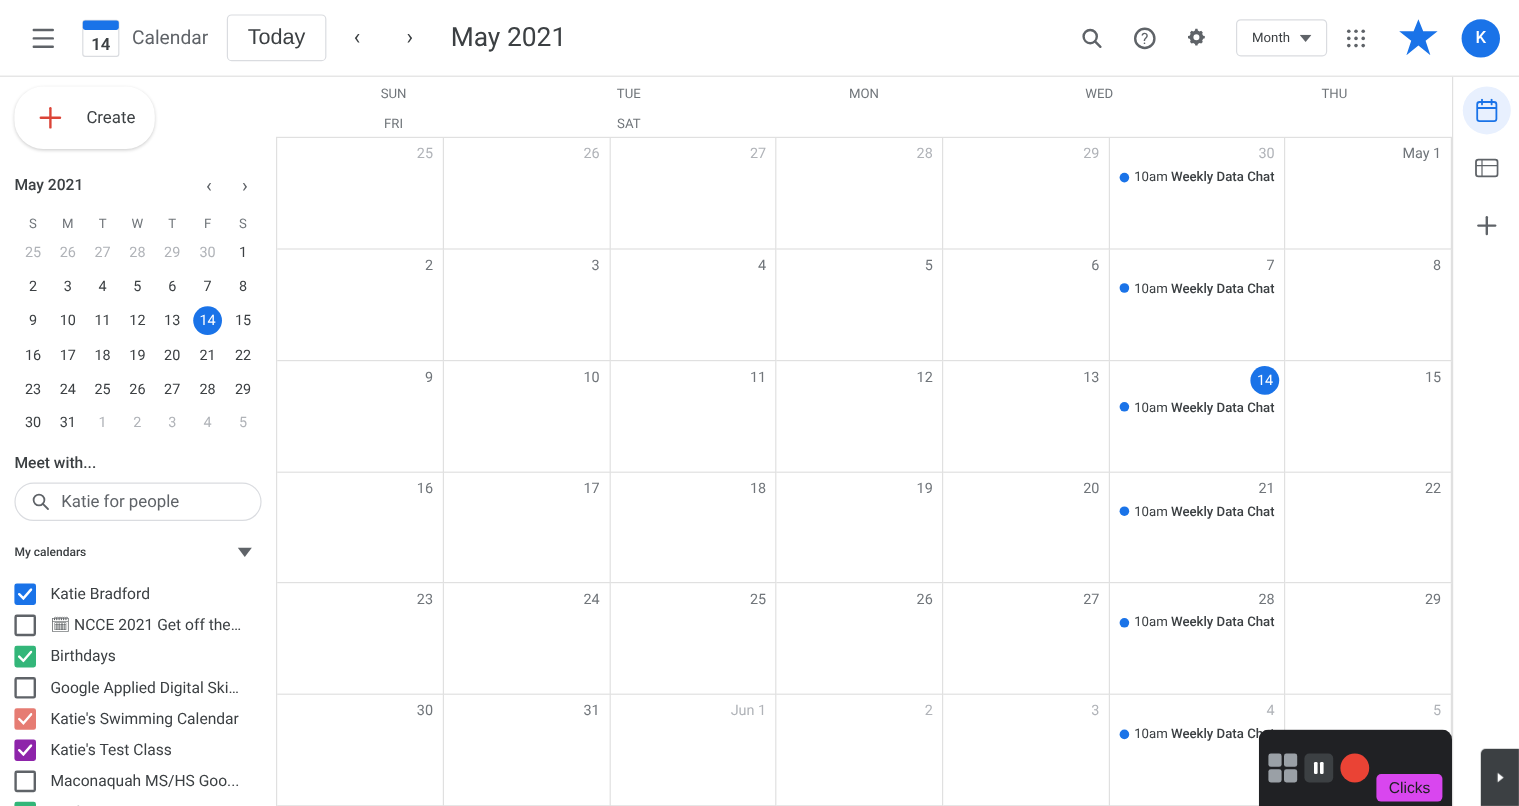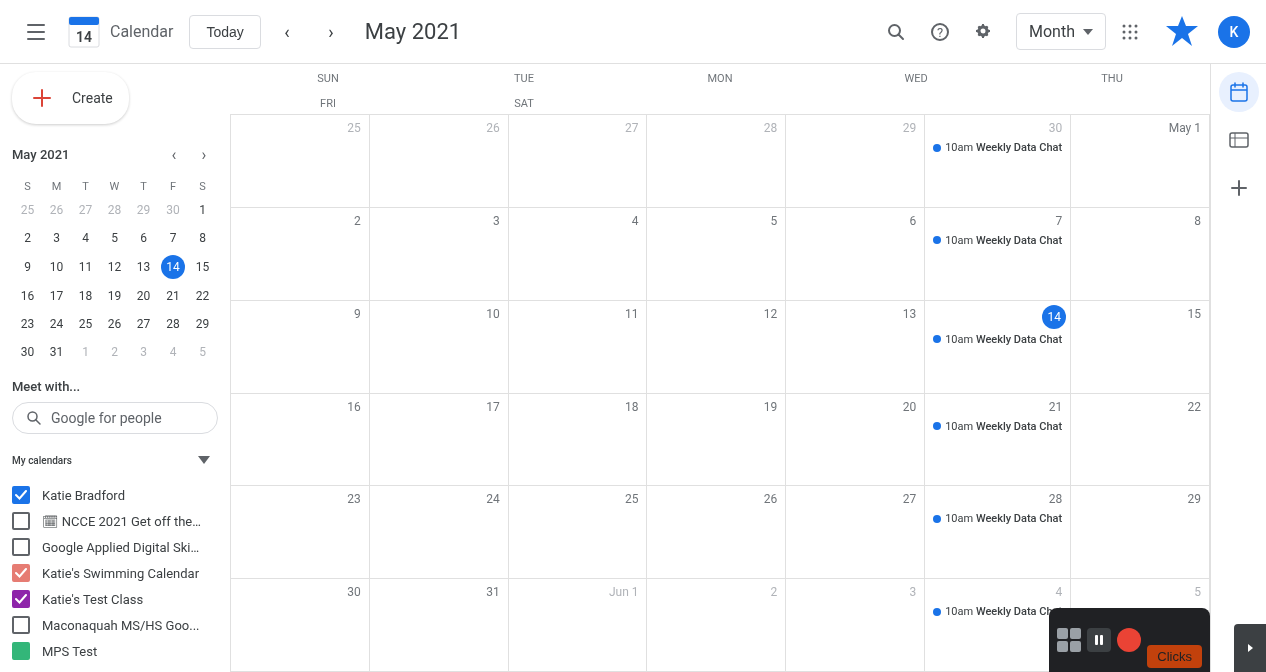--- a/index.html
+++ b/index.html
@@ -2,26 +2,26 @@
 <html><head>
   <meta charset="utf-8">
   <style>
     * { box-sizing: border-box; margin: 0; padding: 0; }
     body { font-family: 'Google Sans', Roboto, Arial, sans-serif; font-size: 13px; background: #fff; color: #3c4043; width: 1266px; height: 672px; overflow: hidden; }
 
     
     .header { display: flex; align-items: center; height: 64px; padding: 0 16px; border-bottom: 1px solid #e0e0e0; gap: 8px; }
     .header-menu-btn { width: 40px; height: 40px; border-radius: 50%; display: flex; align-items: center; justify-content: center; cursor: pointer; }
     .header-logo { display: flex; align-items: center; gap: 6px; margin-right: 8px; text-decoration: none; }
-    .today-btn { padding: 8px 16px; border: 1px solid #dadce0; border-radius: 4px; background: #fff; cursor: pointer; font-size: 14px; color: #3c4043; }
+    .today-btn { padding: 8px 16px; border: 1px solid #dadce0; border-radius: 4px; background: #fff; cursor: pointer; font-size: 18px; color: #3c4043; }
     .nav-btn { width: 36px; height: 36px; border-radius: 50%; display: flex; align-items: center; justify-content: center; cursor: pointer; color: #3c4043; font-size: 18px; }
     .header-title { font-size: 22px; color: #3c4043; font-weight: 400; flex: 1; margin-left: 8px; }
     .header-icons { display: flex; align-items: center; gap: 4px; }
     .icon-btn { width: 40px; height: 40px; border-radius: 50%; display: flex; align-items: center; justify-content: center; cursor: pointer; color: #5f6368; }
-    .month-selector { display: flex; align-items: center; border: 1px solid #dadce0; border-radius: 4px; padding: 8px 12px; gap: 8px; cursor: pointer; font-size: 16px; color: #3c4043; margin-left: 8px; }
+    .month-selector { display: flex; align-items: center; border: 1px solid #dadce0; border-radius: 4px; padding: 8px 12px; gap: 8px; cursor: pointer; font-size: 11px; color: #3c4043; margin-left: 8px; }
     .apps-btn { width: 40px; height: 40px; border-radius: 50%; display: flex; align-items: center; justify-content: center; cursor: pointer; }
     .avatar { width: 32px; height: 32px; border-radius: 50%; background: #1a73e8; display: flex; align-items: center; justify-content: center; color: #fff; font-size: 14px; font-weight: 500; margin-left: 8px; cursor: pointer; }
 
     
     .main-layout { display: flex; height: calc(672px - 64px); }
 
     
     .sidebar { width: 230px; min-width: 230px; padding: 8px 12px; overflow-y: auto; border-right: none; }
     .create-btn { display: flex; align-items: center; gap: 12px; padding: 8px 16px 8px 12px; border-radius: 24px; box-shadow: 0 1px 3px rgba(0,0,0,0.2); cursor: pointer; margin-bottom: 16px; font-size: 14px; color: #3c4043; background: #fff; width: fit-content; }
     .mini-cal { margin-bottom: 12px; }
@@ -231,21 +231,21 @@
       </table>
     </div>
 
     <div class="meet-section">
       <div class="meet-title">Meet with...</div>
       <div class="search-people">
         <svg width="18" height="18" viewBox="0 0 18 18" fill="none">
           <circle cx="7.5" cy="7.5" r="4.5" stroke="#5f6368" stroke-width="1.5"></circle>
           <line x1="10.5" y1="10.5" x2="15" y2="15" stroke="#5f6368" stroke-width="1.5" stroke-linecap="round"></line>
         </svg>
-        <span style="color:#5f6368;">Google for people</span>
+        <span style="color:#5f6368;">Katie for people</span>
       </div>
     </div>
 
     <div class="calendars-section">
       <div class="calendars-header">
         <span class="calendars-title">My calendars</span>
         <div style="width:28px;height:28px;border-radius:50%;display:flex;align-items:center;justify-content:center;cursor:pointer;">
           <svg width="12" height="8" viewBox="0 0 12 8" fill="#5f6368">
               <path d="M0 0l6 8 6-8z"></path>
             </svg>
@@ -256,20 +256,28 @@
             <div class="cal-checkbox checked" style="background-color: rgb(26, 115, 232); border-color: rgb(26, 115, 232);">
               <svg width="12" height="10" viewBox="0 0 12 10">
                 <path d="M1 5l3.5 3.5L11 1" stroke="white" stroke-width="2" fill="none" stroke-linecap="round"></path>
               </svg>
             </div>
             <span class="cal-label">Katie Bradford</span>
           </div>
           <div class="cal-item">
             <div class="cal-checkbox" style="border-color: rgb(95, 99, 104);"></div>
             <span class="cal-label">🗓 NCCE 2021 Get off the ...</span>
+          </div>
+          <div class="cal-item">
+            <div class="cal-checkbox checked" style="background-color: rgb(51, 182, 121); border-color: rgb(51, 182, 121);">
+              <svg width="12" height="10" viewBox="0 0 12 10">
+                <path d="M1 5l3.5 3.5L11 1" stroke="white" stroke-width="2" fill="none" stroke-linecap="round"></path>
+              </svg>
+            </div>
+            <span class="cal-label">Birthdays</span>
           </div>
           <div class="cal-item">
             <div class="cal-checkbox" style="border-color: rgb(95, 99, 104);"></div>
             <span class="cal-label">Google Applied Digital Skil...</span>
           </div>
           <div class="cal-item">
             <div class="cal-checkbox checked" style="background-color: rgb(230, 124, 115); border-color: rgb(230, 124, 115);">
               <svg width="12" height="10" viewBox="0 0 12 10">
                 <path d="M1 5l3.5 3.5L11 1" stroke="white" stroke-width="2" fill="none" stroke-linecap="round"></path>
               </svg>
@@ -498,20 +506,20 @@
       <div style="background:#9aa0a6;border-radius:2px;"></div>
     </div>
     <div style="width:24px;height:24px;background:#3c4043;border-radius:4px;display:flex;align-items:center;justify-content:center;cursor:pointer;">
       <svg width="12" height="12" viewBox="0 0 12 12" fill="white">
           <rect x="2" y="1" width="3" height="10" rx="1"></rect>
           <rect x="7" y="1" width="3" height="10" rx="1"></rect>
         </svg>
     </div>
     <div style="width:24px;height:24px;background:#ea4335;border-radius:50%;display:flex;align-items:center;justify-content:center;cursor:pointer;">
     </div>
-    <button class="clicks-btn" style="background:#c2410c;color:#202124;border:none;border-radius:4px;padding:4px 10px;font-size:13px;font-weight:500;cursor:pointer;margin-top:33px;">Clicks</button>
+    <button class="clicks-btn" style="background:#d946ef;color:#202124;border:none;border-radius:4px;padding:4px 10px;font-size:13px;font-weight:500;cursor:pointer;margin-top:33px;">Clicks</button>
   </div>
 </div>
 <div style="position:fixed;bottom:0;right:0;width:32px;height:48px;background:#3c4043;display:flex;align-items:center;justify-content:center;cursor:pointer;border-radius:4px 0 0 0;">
   <svg width="12" height="12" viewBox="0 0 12 12" fill="white">
       <path d="M4 2l5 4-5 4z"></path>
     </svg>
 </div>
 
 </body></html>

